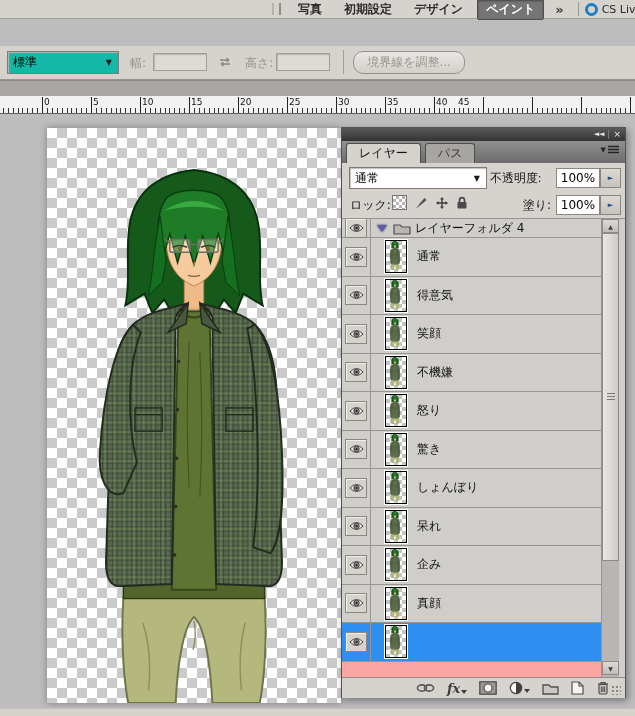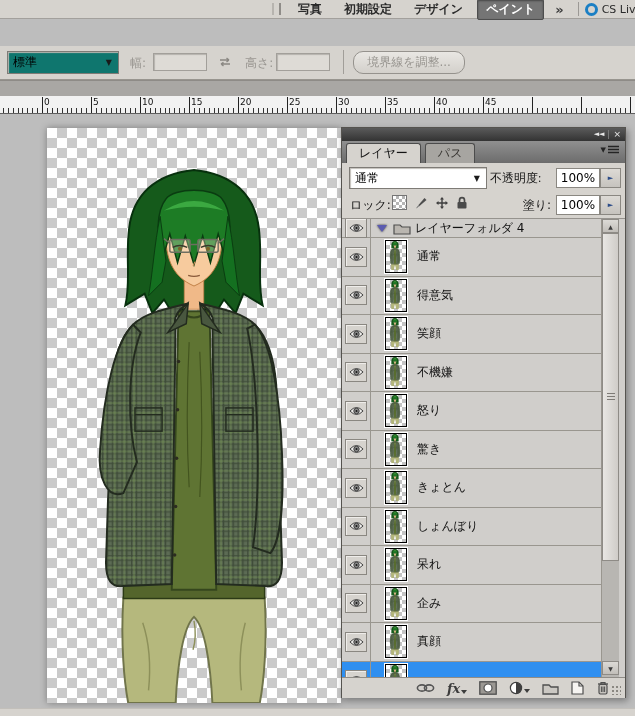--- a/index.html
+++ b/index.html
@@ -19,21 +19,21 @@
   .cslive-ring{width:13px;height:13px;border:3.5px solid #1b7fc4;border-radius:50%;box-sizing:border-box;margin-right:4px;}
   .cslive-label{font-size:11px;color:#2b2b2b;}
   
   .menubar{position:absolute;left:0;top:19px;width:635px;height:26px;background:#d6d3ce;
     border-bottom:1px solid #b3b0ab;display:flex;align-items:center;}
   .menu-item{padding:0 12px;font-size:13px;color:#111;white-space:nowrap;cursor:default;}
   .menu-item:first-child{padding-left:2px;}
   
   .optionsbar{position:absolute;left:0;top:46px;width:635px;height:33px;background:#d6d3ce;
     border-bottom:1px solid #98958f;}
-  .preset-dd{position:absolute;left:7px;top:5px;width:110px;height:21px;background:#0f766e;
+  .preset-dd{position:absolute;left:7px;top:5px;width:110px;height:21px;background:#14b8a6;
     border:1px solid #7e7b76;box-shadow:inset 1px 1px 1px #b9b6b0;display:flex;align-items:center;}
   .preset-dd .lbl{flex:1;padding-left:5px;font-size:12px;color:#000;}
   .dd-arrow{font-size:8px;color:#1a1a1a;padding-right:6px;}
   .opt-label{position:absolute;top:9px;font-size:12px;color:#9a9792;}
   .opt-input{position:absolute;top:7px;width:52px;height:16px;background:#dedbd6;
     border:1px solid #a29f9a;box-shadow:inset 1px 1px 1px #b5b2ad;}
   .vdiv{position:absolute;top:4px;width:1px;height:24px;background:#a19e99;}
   .refine-btn{position:absolute;left:353px;top:5px;width:110px;height:21px;border:1px solid #95928d;
     border-radius:10px;background:linear-gradient(#e9e7e3,#d3d0cb);color:#97948f;font-size:12px;
     display:flex;align-items:center;justify-content:center;}
@@ -348,21 +348,21 @@
       <div class="tick major" style="left: 630px;"></div>
       <span class="tick-num" style="left: 44px;">0</span>
       <span class="tick-num" style="left: 93px;">5</span>
       <span class="tick-num" style="left: 142px;">10</span>
       <span class="tick-num" style="left: 191px;">15</span>
       <span class="tick-num" style="left: 240px;">20</span>
       <span class="tick-num" style="left: 289px;">25</span>
       <span class="tick-num" style="left: 338px;">30</span>
       <span class="tick-num" style="left: 387px;">35</span>
       <span class="tick-num" style="left: 436px;">40</span>
-      <span class="tick-num" style="left: 485px;">45</span>
+      <span class="tick-num" style="left: 458px;">45</span>
     </div>
 
   <div class="canvas">
     <svg class="char-large" width="262" height="535" viewBox="0 0 270 553">
       <use href="#charsym" width="270" height="553"></use>
     </svg>
   </div>
 
   <div class="panel">
     <div class="p-titlebar">
@@ -525,35 +525,20 @@
                 <svg width="15" height="10" viewBox="0 0 16 10">
                   <path d="M1,5 Q8,-2.5 15,5 Q8,12.5 1,5 Z" fill="#f0efed" stroke="#3c3c3c" stroke-width="1"></path>
                   <circle cx="8" cy="5" r="2.9" fill="#8b8b8b" stroke="#2e2e2e" stroke-width="0.9"></circle>
                   <circle cx="8" cy="5" r="1.1" fill="#161616"></circle>
                 </svg>
               </div>
             </div>
             <div class="thumb"><svg width="18" height="29" viewBox="0 0 270 553">
                 <use href="#charsym" width="270" height="553"></use>
               </svg></div>
-            <span class="lname">きょとん</span>
-          </div>
-          <div class="lrow layer-row">
-            <div class="eye-cell">
-              <div class="eye-btn">
-                <svg width="15" height="10" viewBox="0 0 16 10">
-                  <path d="M1,5 Q8,-2.5 15,5 Q8,12.5 1,5 Z" fill="#f0efed" stroke="#3c3c3c" stroke-width="1"></path>
-                  <circle cx="8" cy="5" r="2.9" fill="#8b8b8b" stroke="#2e2e2e" stroke-width="0.9"></circle>
-                  <circle cx="8" cy="5" r="1.1" fill="#161616"></circle>
-                </svg>
-              </div>
-            </div>
-            <div class="thumb"><svg width="18" height="29" viewBox="0 0 270 553">
-                <use href="#charsym" width="270" height="553"></use>
-              </svg></div>
             <span class="lname">しょんぼり</span>
           </div>
           <div class="lrow layer-row">
             <div class="eye-cell">
               <div class="eye-btn">
                 <svg width="15" height="10" viewBox="0 0 16 10">
                   <path d="M1,5 Q8,-2.5 15,5 Q8,12.5 1,5 Z" fill="#f0efed" stroke="#3c3c3c" stroke-width="1"></path>
                   <circle cx="8" cy="5" r="2.9" fill="#8b8b8b" stroke="#2e2e2e" stroke-width="0.9"></circle>
                   <circle cx="8" cy="5" r="1.1" fill="#161616"></circle>
                 </svg>

